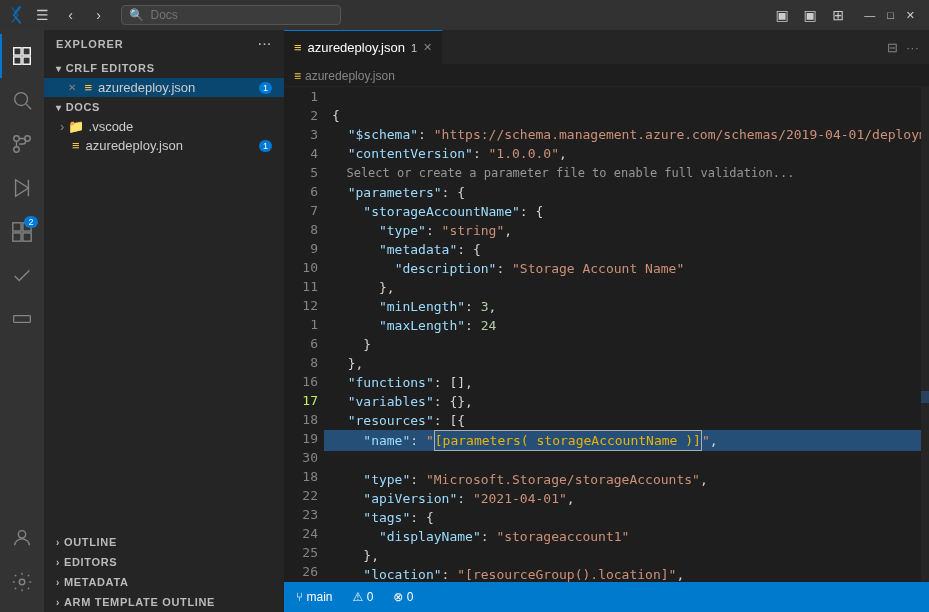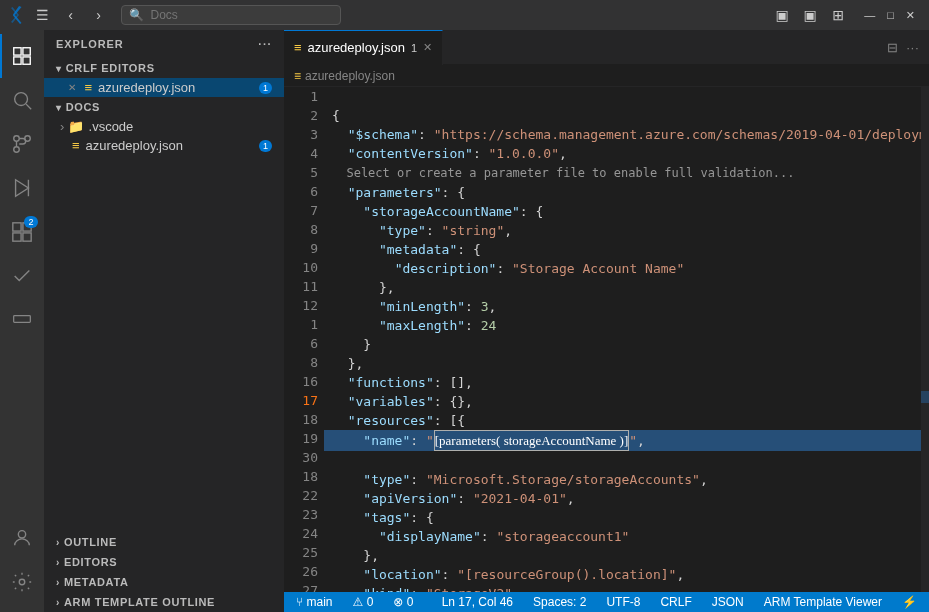--- a/index.html
+++ b/index.html
@@ -330,21 +330,21 @@
       overflow: auto;
       white-space: pre;
       background: #1e1e1e;
     }
 
     
     .s-key { color: #9cdcfe; }
     .s-str { color: #ce9178; }
     .s-num { color: #b5cea8; }
     .s-punc { color: #d4d4d4; }
-    .s-expr { color: #ffffff; font-family: Liberation Serif, serif; }
+    .s-expr { color: #eab308; }
 
     
     .line-highlight {
       background: #264f78;
       display: block;
       margin: 0 -8px;
       padding: 0 8px;
     }
     .cursor-box {
       display: inline-block;
@@ -358,21 +358,21 @@
 
     
     .minimap {
       width: 8px;
       background: #252526;
       flex-shrink: 0;
     }
 
     
     .status-bar {
-      height: 20px;
+      height: 30px;
       background: #007acc;
       display: flex;
       align-items: center;
       padding: 0 8px;
       font-size: 12px;
       color: #ffffff;
       flex-shrink: 0;
       justify-content: space-between;
     }
     .status-left, .status-right {
@@ -572,21 +572,21 @@
           <div>7</div>
           <div>8</div>
           <div>9</div>
           <div>10</div>
         <div>11</div>
           <div>12</div>
           <div>1</div>
           <div>6</div>
           <div>8</div>
         <div>16</div>
-          <div style="color:#f97316;">17</div>
+          <div style="color:#bef264;">17</div>
           <div>18</div>
           <div>19</div>
           <div>30</div>
         <div>18</div>
           <div>22</div>
           <div>23</div>
           <div>24</div>
           <div>25</div>
         <div>26</div>
           <div>27</div>
@@ -630,24 +630,15 @@
         <div style="width:100%;height:12px;background:#264f78;margin-top:304px;opacity:0.7;"></div>
       </div>
     </div>
 
     <div class="status-bar">
       <div class="status-left">
         <span class="status-item">⑂ main</span>
         <span class="status-item">⚠ 0</span>
         <span class="status-item">⊗ 0</span>
       </div>
-      <div class="status-right">
-        <span class="status-item">Ln 17, Col 46</span>
-        <span class="status-item">Spaces: 2</span>
-        <span class="status-item">UTF-8</span>
-        <span class="status-item">CRLF</span>
-        <span class="status-item">JSON</span>
-        <span class="status-item">ARM Template Viewer</span>
-        <span class="status-item">⚡</span>
-      </div>
     </div>
   </div>
 </div>
 
 </body></html>

